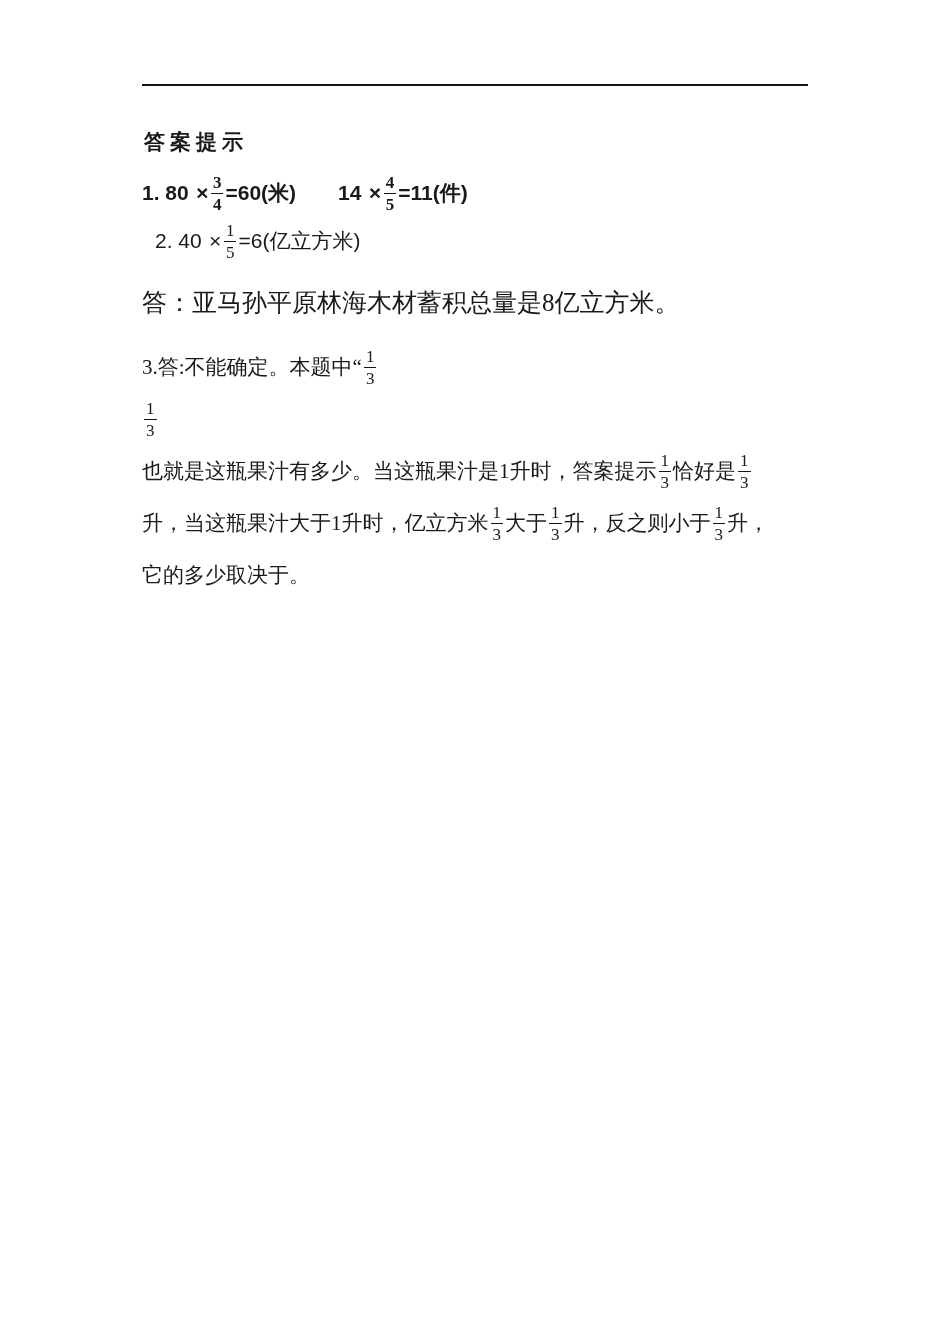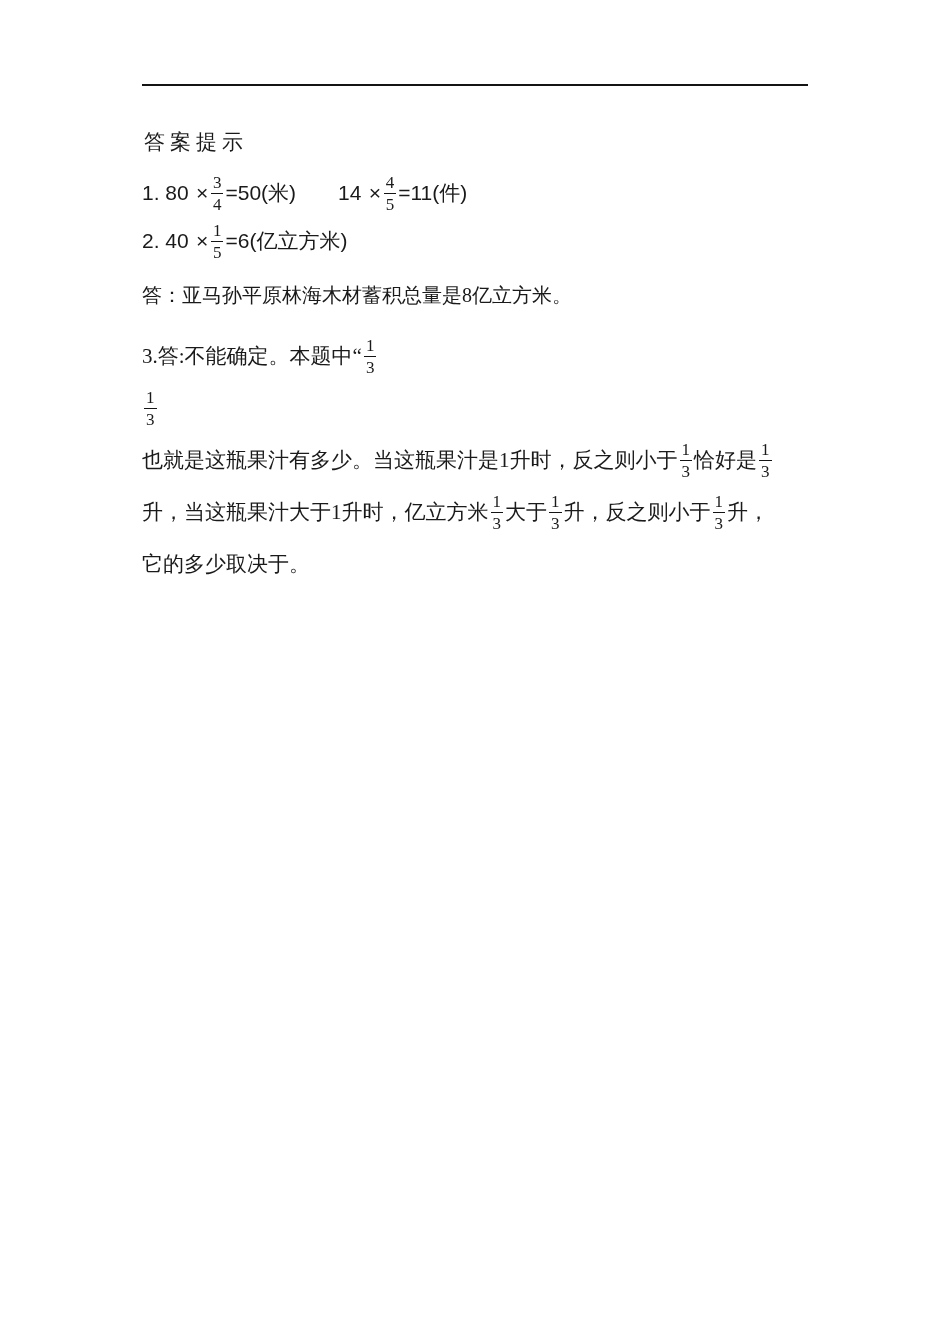--- a/index.html
+++ b/index.html
@@ -23,50 +23,51 @@
     margin-top: 84px;
     width: 666px;
     height: 0;
     border-top: 2px solid #141414;
   }
   .heading {
     margin: 44px 0 0 2px;
     font-size: 21px;
     line-height: 24px;
     letter-spacing: 5px;
+    font-weight: bold;
   }
   .eq-line {
     display: flex;
     align-items: center;
     height: 46px;
     font-family: "Liberation Sans", "DejaVu Sans", sans-serif;
     font-size: 21px;
     white-space: pre;
   }
-  .eq-line.first  { margin-top: 16px; }
-  .eq-line.second { margin-top: 2px; }
+  .eq-line.first  { margin-top: 16px; font-weight: bold; }
+  .eq-line.second { margin-top: 2px; margin-left: 13px; }
   .times {
     font-style: italic;
     margin: 0 1px 0 7px;
     font-size: 21px;
   }
   .frac {
     display: inline-flex;
     flex-direction: column;
     align-items: center;
     font-family: "Liberation Serif", "DejaVu Serif", serif;
     line-height: 1;
     margin: 0 2px;
   }
   .frac .fnum { font-size: 17px; padding: 0 2px 2px 2px; }
   .frac .fden { font-size: 17px; padding: 2px 2px 0 2px; border-top: 1.5px solid #141414; }
   .eq-gap { display: inline-block; width: 42px; }
   .answer-line {
-    margin-top: 18px;
-    font-size: 20px;
+    margin-top: 26px;
+    font-size: 25px;
     line-height: 26px;
   }
   .para { margin-top: 22px; text-align: right; }
   .para-line {
     display: flex;
     align-items: center;
     height: 52px;
     font-size: 21px;
     white-space: pre;
   }
@@ -81,21 +82,21 @@
 
   <p class="heading">答案提示</p>
 
   <div class="eq-line first">
     <span>1. 80</span>
     <span class="times">×</span>
     <span class="frac">
       <span class="fnum">3</span>
       <span class="fden">4</span>
     </span>
-    <span>=50(米)</span>
+    <span>=60(米)</span>
     <span class="eq-gap"></span>
     <span>14</span>
     <span class="times">×</span>
     <span class="frac">
       <span class="fnum">4</span>
       <span class="fden">5</span>
     </span>
     <span>=11(件)</span>
   </div>
 
@@ -122,21 +123,21 @@
     </div>
 
     <div class="para-line">
       <span class="frac">
         <span class="fnum">1</span>
         <span class="fden">3</span>
       </span>
     </div>
 
     <div class="para-line">
-      <span class="zh">也就是这瓶果汁有多少。当这瓶果汁是1升时，反之则小于</span>
+      <span class="zh">也就是这瓶果汁有多少。当这瓶果汁是1升时，答案提示</span>
       <span class="frac">
         <span class="fnum">1</span>
         <span class="fden">3</span>
       </span>
       <span class="zh">恰好是</span>
       <span class="frac">
         <span class="fnum">1</span>
         <span class="fden">3</span>
       </span>
     </div>

